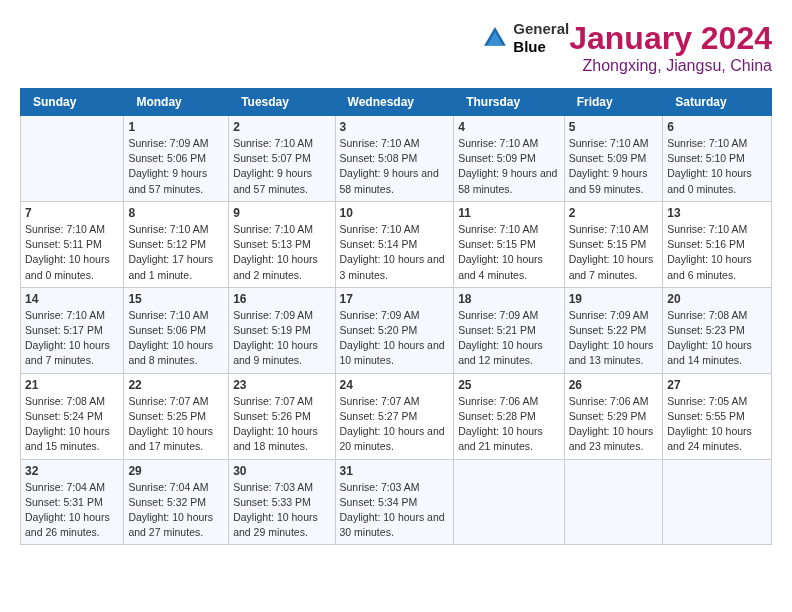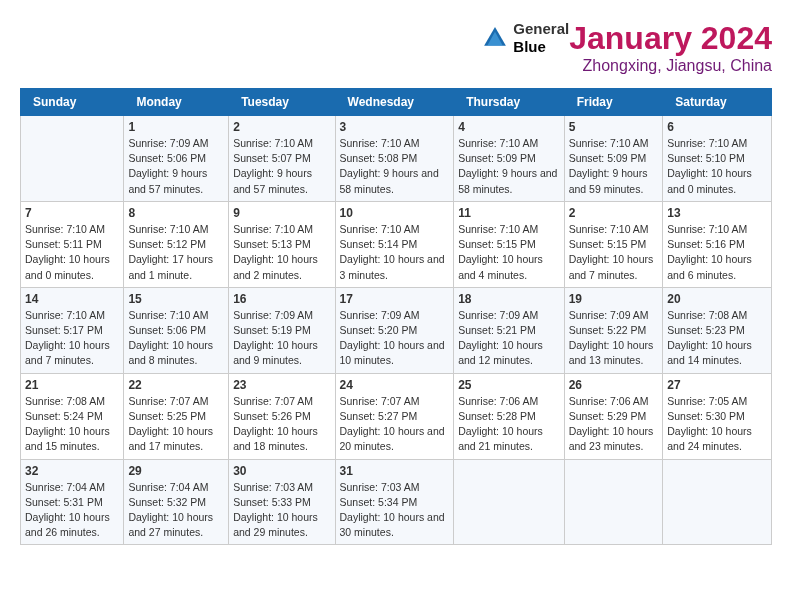--- a/index.html
+++ b/index.html
@@ -323,21 +323,21 @@
 <div class="day-info">
   <span>Sunrise: 7:06 AM</span><br>
   <span>Sunset: 5:29 PM</span><br>
   <span>Daylight: 10 hours and 23 minutes.</span>
 </div>
         </td>
         <td>
           <span class="day-num">27</span>
 <div class="day-info">
   <span>Sunrise: 7:05 AM</span><br>
-  <span>Sunset: 5:30 PM</span><br>
+  <span>Sunset: 5:55 PM</span><br>
   <span>Daylight: 10 hours and 24 minutes.</span>
 </div>
         </td>
       </tr>
       <tr>
         <td>
           <span class="day-num">32</span>
 <div class="day-info">
   <span>Sunrise: 7:04 AM</span><br>
   <span>Sunset: 5:31 PM</span><br>

